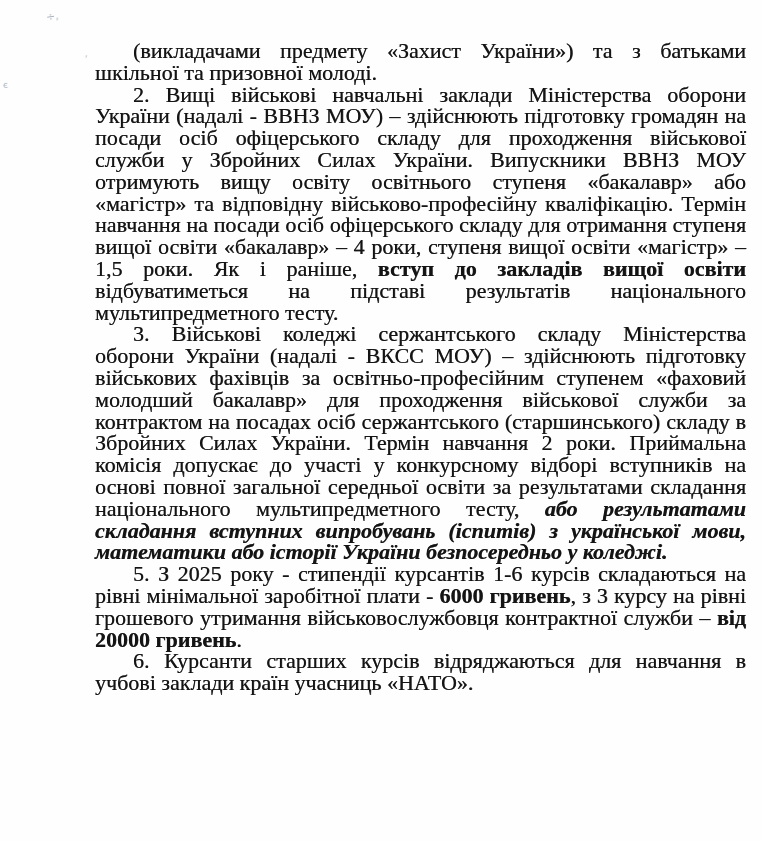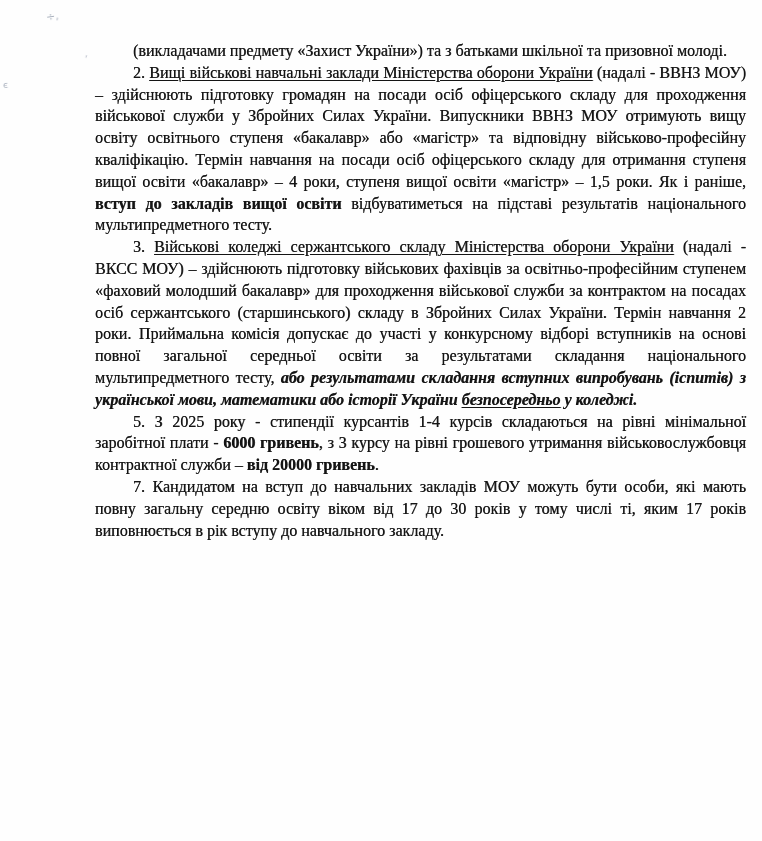--- a/index.html
+++ b/index.html
@@ -18,32 +18,32 @@
     position: absolute;
     inset: 0;
     background: #fefefe;
   }
   .doc-body {
     position: absolute;
     left: 95px;
     top: 40px;
     width: 651px;
     color: #141414;
-    font-size: 16px;
+    font-size: 22px;
     line-height: 21.8px;
     text-align: justify;
     text-shadow: 0.35px 0 0 rgba(20,20,20,0.75);
   }
   .para {
     margin: 0;
     text-indent: 38px;
   }
   .run-bold { font-weight: bold; }
   .run-italic { font-style: italic; }
-  .run-underline { text-decoration: underline; text-underline-offset: 2px; }
+  .run-underline { text-underline-offset: 2px; }
   .artifact {
     position: absolute;
     color: #8d97a8;
     opacity: 0.75;
     font-size: 10px;
     font-family: "DejaVu Sans", sans-serif;
     pointer-events: none;
     filter: blur(0.3px);
   }
   .artifact-1 { left: 46px; top: 10px; transform: rotate(-8deg); font-size: 11px; }
@@ -55,16 +55,16 @@
 
 <div class="page">
   <span class="artifact artifact-1">÷,</span>
   <span class="artifact artifact-2">'</span>
   <span class="artifact artifact-3">є</span>
 
   <div class="doc-body">
       <p class="para"><span>(викладачами предмету «Захист України») та з батьками шкільної та призовної молоді.</span></p>
       <p class="para"><span>2. </span><span class="run-underline">Вищі військові навчальні заклади Міністерства оборони України</span><span> (надалі - ВВНЗ МОУ) – здійснюють підготовку громадян на посади осіб офіцерського складу для проходження військової служби у Збройних Силах України. Випускники ВВНЗ МОУ отримують вищу освіту освітнього ступеня «бакалавр» або «магістр» та відповідну військово-професійну кваліфікацію. Термін навчання на посади осіб офіцерського складу для отримання ступеня вищої освіти «бакалавр» – 4 роки, ступеня вищої освіти «магістр» – 1,5 роки. Як і раніше, </span><span class="run-bold">вступ до закладів вищої освіти</span><span> відбуватиметься на підставі результатів національного мультипредметного тесту.</span></p>
       <p class="para"><span>3. </span><span class="run-underline">Військові коледжі сержантського складу Міністерства оборони України</span><span> (надалі - ВКСС МОУ) – здійснюють підготовку військових фахівців за освітньо-професійним ступенем «фаховий молодший бакалавр» для проходження військової служби за контрактом на посадах осіб сержантського (старшинського) складу в Збройних Силах України. Термін навчання 2 роки. Приймальна комісія допускає до участі у конкурсному відборі вступників на основі повної загальної середньої освіти за результатами складання національного мультипредметного тесту, </span><span class="run-bold run-italic">або результатами складання вступних випробувань (іспитів) з української мови, математики або історії України </span><span class="run-bold run-italic run-underline">безпосередньо</span><span class="run-bold run-italic"> у коледжі.</span></p>
-      <p class="para"><span>5. З 2025 року - стипендії курсантів 1-4 курсів складаються на рівні мінімальної заробітної плати - </span><span class="run-bold">6000 гривень</span><span>, з 3 курсу на рівні грошевого утримання військовослужбовця контрактної служби – </span><span class="run-bold">від 20000 гривень</span><span>.</span></p>
-      <p class="para"><span>7. Кандидатом на вступ до навчальних закладів МОУ можуть бути особи, які мають повну загальну середню освіту віком від 17 до 30 років у тому числі ті, яким 17 років виповнюється в рік вступу до навчального закладу.</span></p>
+      <p class="para"><span>5. З 2025 року - стипендії курсантів 1-6 курсів складаються на рівні мінімальної заробітної плати - </span><span class="run-bold">6000 гривень</span><span>, з 3 курсу на рівні грошевого утримання військовослужбовця контрактної служби – </span><span class="run-bold">від 20000 гривень</span><span>.</span></p>
+      <p class="para"><span>6. Курсанти старших курсів відряджаються для навчання в учбові заклади країн учасниць «НАТО».</span></p>
     </div>
 </div>
 
 </body></html>

